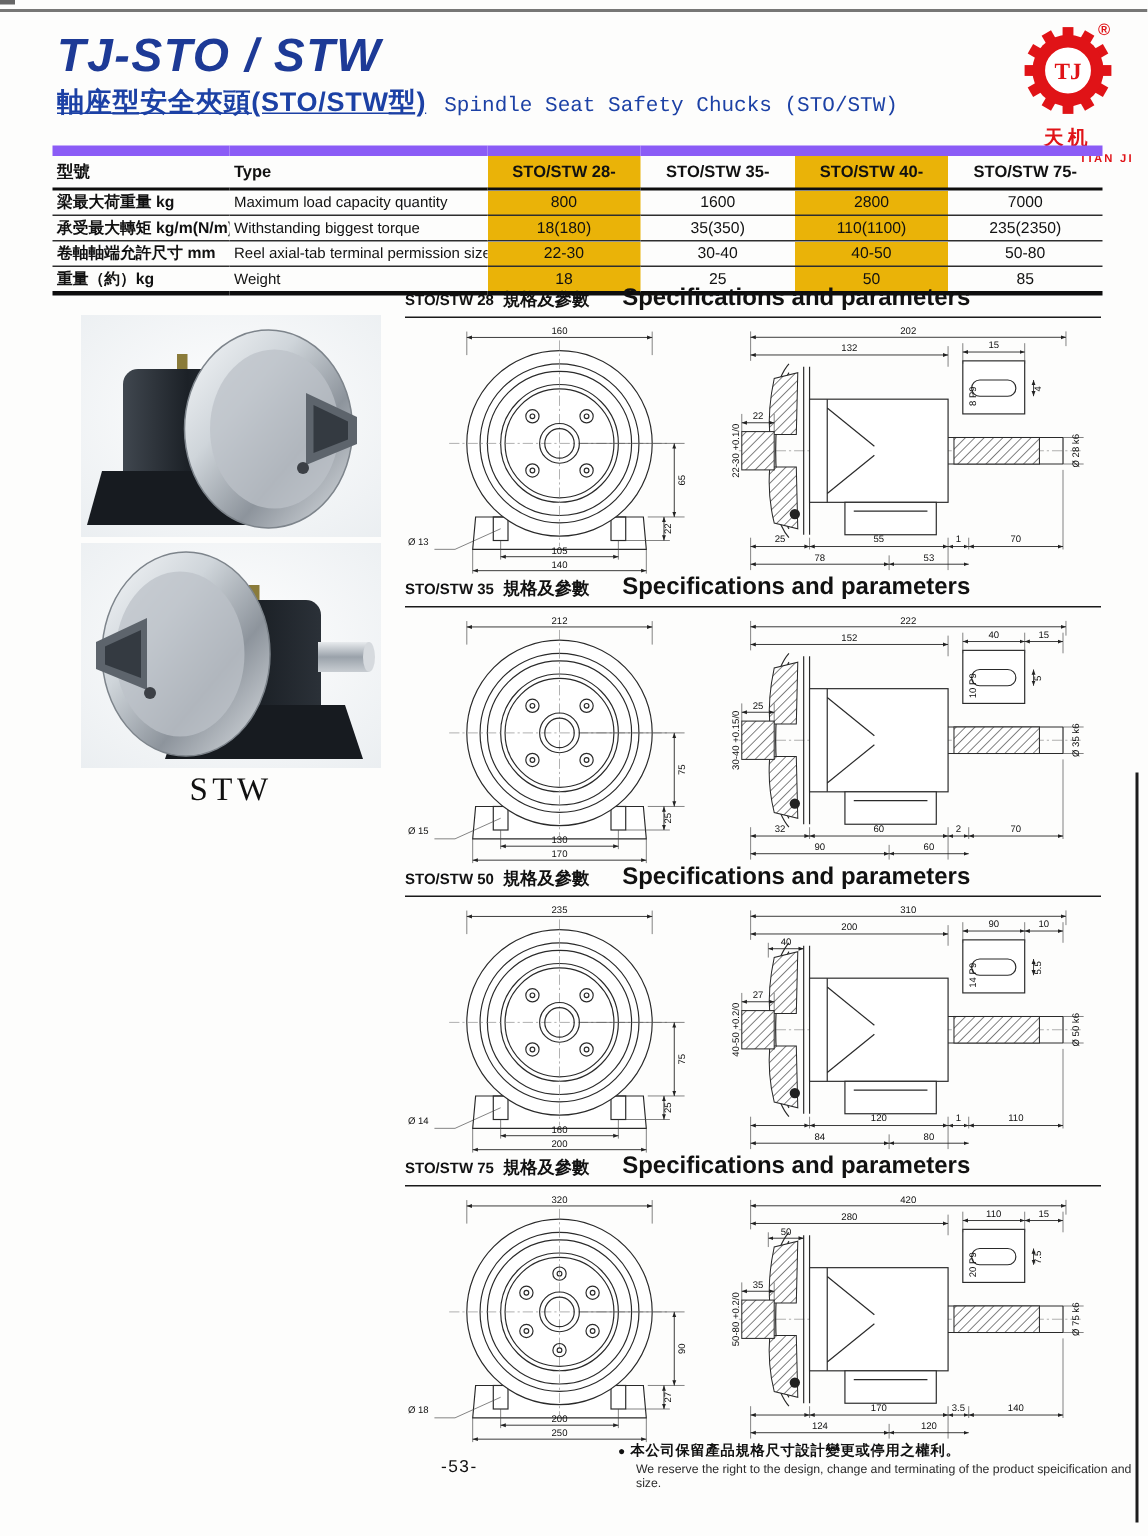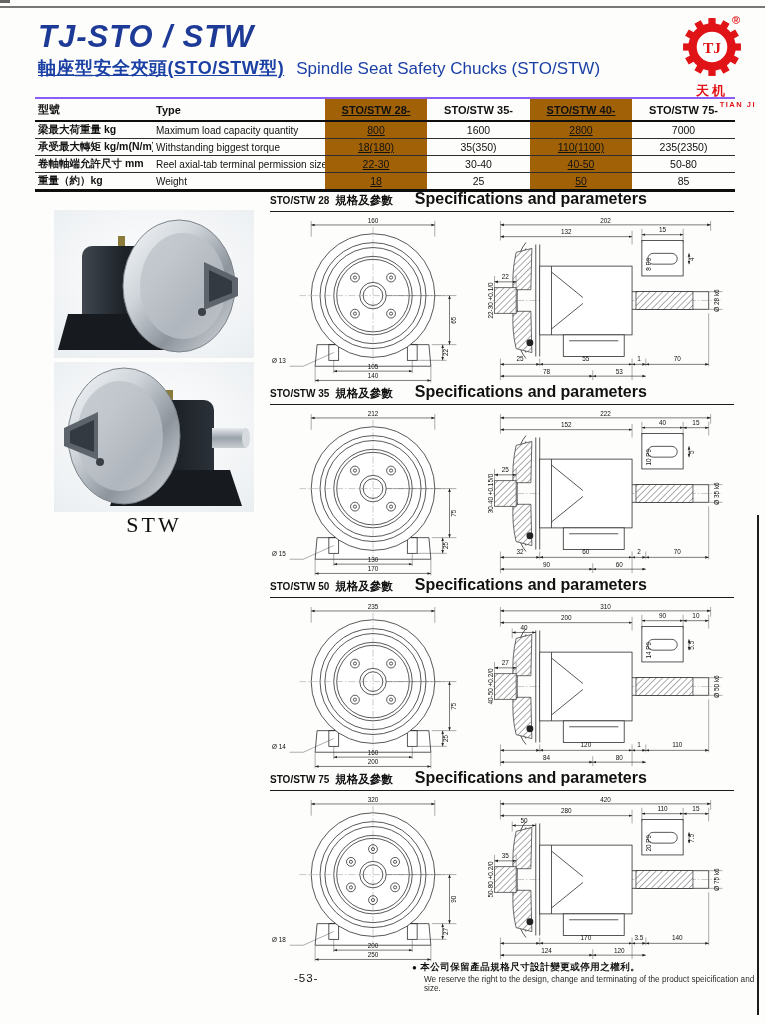--- a/index.html
+++ b/index.html
@@ -8,38 +8,38 @@
   
   .art-top{position:absolute;left:0;top:6px;width:765px;height:1.5px;background:#4a4a4a;opacity:.75;}
   .art-right{position:absolute;left:757px;top:515px;width:2px;height:500px;background:#1c1c1c;}
   .art-corner{position:absolute;left:0;top:0;width:10px;height:3px;background:#666;}
 
   
   .header{position:absolute;left:38px;top:20px;width:600px;}
   .title{font-style:italic;font-weight:bold;font-size:31px;letter-spacing:1px;color:#1d3a96;line-height:1.1;}
   .subrow{display:flex;align-items:baseline;gap:12px;margin-top:2px;}
   .sub-zh{font-weight:bold;font-size:18px;color:#1c41a5;letter-spacing:0.5px;text-decoration:underline;}
-  .sub-en{font-weight:500;font-size:17px;color:#1c41a5;}
+  .sub-en{font-weight:500;font-size:14px;color:#1c41a5;font-family:Liberation Mono, monospace;}
 
   .logo{position:absolute;left:668px;top:16px;width:88px;text-align:center;color:#e01317;}
   .logo .reg{position:absolute;left:64px;top:-2px;font-size:11px;font-weight:bold;}
   .logo .zh{font-size:13px;font-weight:bold;margin-top:0px;letter-spacing:3px;}
   .logo .en{font-size:7.5px;font-weight:bold;letter-spacing:1.5px;text-align:right;}
 
   
   .spec{position:absolute;left:35px;top:97px;width:700px;border-collapse:collapse;table-layout:fixed;}
   .spec th,.spec td{padding:0 3px;overflow:hidden;white-space:nowrap;}
-  .spec{border-top:2px solid #8b5cf6;border-bottom:3px solid #0e0e0e;}
+  .spec{border-top:7px solid #8b5cf6;border-bottom:3px solid #0e0e0e;}
   .spec thead th{border-bottom:2.2px solid #0e0e0e;height:21px;font-size:11px;text-align:center;}
   .spec thead th.lab{text-align:left;}
   .spec tbody td{height:16px;font-size:10.5px;text-align:center;border-top:1.1px solid #2e2e2e;}
   .spec tbody tr:first-child td{border-top:none;}
   .spec td.zh{text-align:left;font-weight:bold;font-size:10.5px;}
   .spec td.en{text-align:left;font-size:10px;}
-  .spec .shade{background:#a16207;text-decoration:underline;}
+  .spec .shade{background:#eab308;}
   .c1{width:118px;}.c2{width:172px;}.c3{width:102px;}.c4{width:103px;}.c5{width:102px;}.c6{width:103px;}
 
   
   .photo{position:absolute;left:50px;width:208px;text-align:center;}
   .photo.p1{top:210px;} .photo.p2{top:362px;}
   .photo-label{font-family:"Liberation Serif",serif;font-size:22px;letter-spacing:3px;color:#101010;margin-top:-4px;}
 
   
   .sections{position:absolute;left:270px;top:190px;width:464px;}
   .section{height:193px;}

